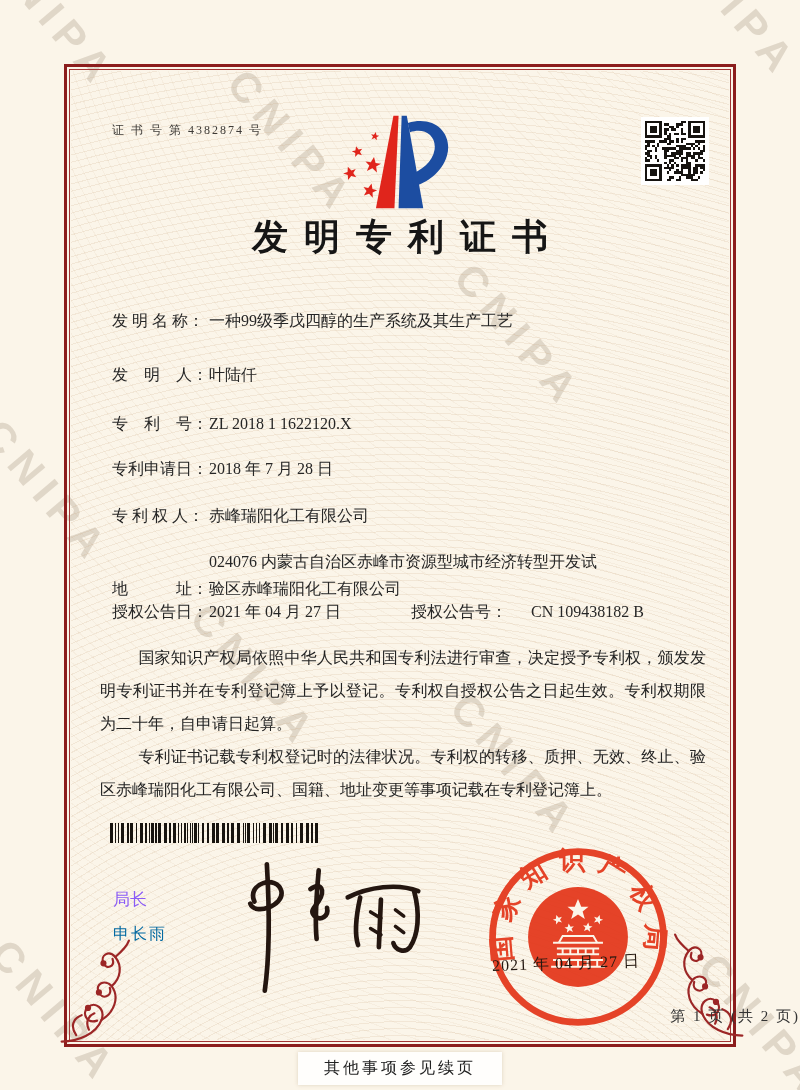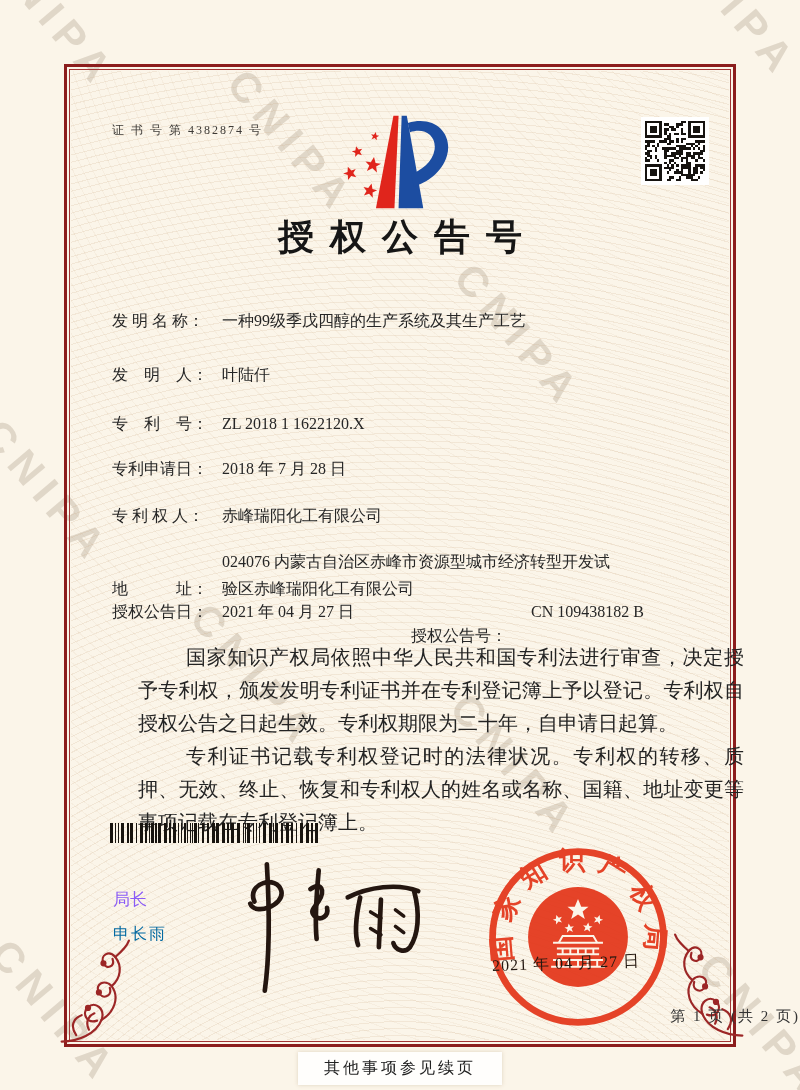--- a/index.html
+++ b/index.html
@@ -38,28 +38,28 @@
   .qr-box { left:641px; top:117px; width:68px; height:68px; background:#fff; padding:4px; }
   .logo-box { left:342px; top:112px; width:108px; height:100px; }
   .doc-title {
     left:0; right:0; top:213px; text-align:center;
     font-size:36px; font-weight:bold; letter-spacing:16px; color:#161616;
     text-indent:16px; 
   }
   .fields { left:112px; top:0; width:600px; }
   .frow { position:absolute; display:flex; font-size:16px; line-height:19px; color:#262626;align-items:flex-end; }
   .frow .flabel { width:97px; white-space:nowrap; flex:0 0 auto; }
-  .frow .fvalue { margin-left:13px; }
+  .frow .fvalue { }
   .frow .fvalue .vline2 { margin-top:8px; }
   .frow.multiline { line-height:19px; }
   .pair2 { position:absolute; left:299px; top:0; display:flex; white-space:nowrap; }
-  .pair2 .flabel { width:auto;margin-top:24px; }
+  .pair2 .flabel { width:auto; }
   .pair2 .fvalue { margin-left:24px; }
-  .paras { left:100px; top:641px; width:606px; font-size:20px; line-height:33px;
-           text-align:justify; color:#232323;margin-left:38px; }
+  .paras { left:100px; top:641px; width:606px; font-size:16px; line-height:33px;
+           text-align:justify; color:#232323; }
   .paras p { text-indent:2.4em; }
   .barcode { left:110px; top:823px; width:212px; height:20px; }
   .sig-title { left:113px; top:888px; font-size:17px; color:#8b5cf6;
                font-family:"Liberation Sans","DejaVu Sans",sans-serif; }
   .sig-name  { left:113px; top:924px; font-size:16px; color:#0369a1;
                font-family:Liberation Serif, serif; letter-spacing:2px; }
   .signature-box { left:222px; top:858px; width:210px; height:140px; }
   .seal-box { left:482px; top:841px; width:192px; height:192px; z-index:4; opacity:0.95; }
   .seal-date { left:492px; top:953px; width:170px; z-index:5; font-size:16px;
                color:#241810; letter-spacing:1px; transform:rotate(-2deg); white-space:nowrap; }
@@ -331,21 +331,21 @@
         <use href="#star" transform="translate(27,76) scale(0.72) rotate(14)"></use>
         <path d="M50 3 L55 3 L51 93 L33 93 Z"></path>
       </g>
       <g fill="#1c4da1">
         <path d="M58 3 L63 3 L79 93 L55 93 Z"></path>
         <path d="M64 10 C 92 2, 108 22, 102 42 C 97 59, 82 68, 70 72 L 67 60 C 77 56, 88 48, 90 36 C 92 22, 80 14, 66 19 Z"></path>
       </g>
     </svg>
   </div>
 
-  <div class="abs doc-title">授权公告号</div>
+  <div class="abs doc-title">发明专利证书</div>
 
   <div class="abs fields">
     <div class="frow" style="top:311px">
       <span class="flabel">发 明 名 称：</span>
       <span class="fvalue">一种99级季戊四醇的生产系统及其生产工艺</span>
     </div>
     <div class="frow multiline" style="top:357px">
       <span class="flabel">发　明　人：</span>
       <span class="fvalue">
         <span style="display:block" class="vline2">叶陆仟</span>
@@ -375,21 +375,21 @@
       <span class="fvalue">2021 年 04 月 27 日</span>
       <span class="pair2">
         <span class="flabel">授权公告号：</span>
         <span class="fvalue">CN 109438182 B</span>
       </span>
     </div>
   </div>
 
   <div class="abs paras">
     <p>国家知识产权局依照中华人民共和国专利法进行审查，决定授予专利权，颁发发明专利证书并在专利登记簿上予以登记。专利权自授权公告之日起生效。专利权期限为二十年，自申请日起算。</p>
-    <p>专利证书记载专利权登记时的法律状况。专利权的转移、质押、无效、终止、恢复和专利权人的姓名或名称、国籍、地址变更等事项记载在专利登记簿上。</p>
+    <p>专利证书记载专利权登记时的法律状况。专利权的转移、质押、无效、终止、验区赤峰瑞阳化工有限公司、国籍、地址变更等事项记载在专利登记簿上。</p>
   </div>
 
   <div class="abs barcode">
     <svg id="bc-svg" viewBox="0 0 212 20" width="212" height="20" shape-rendering="crispEdges">
         <g fill="#18140f">
           <rect x="0" y="0" width="3" height="20"></rect>
           <rect x="5" y="0" width="1" height="20"></rect>
           <rect x="8" y="0" width="1" height="20"></rect>
           <rect x="11" y="0" width="3" height="20"></rect>
           <rect x="17" y="0" width="2" height="20"></rect>

